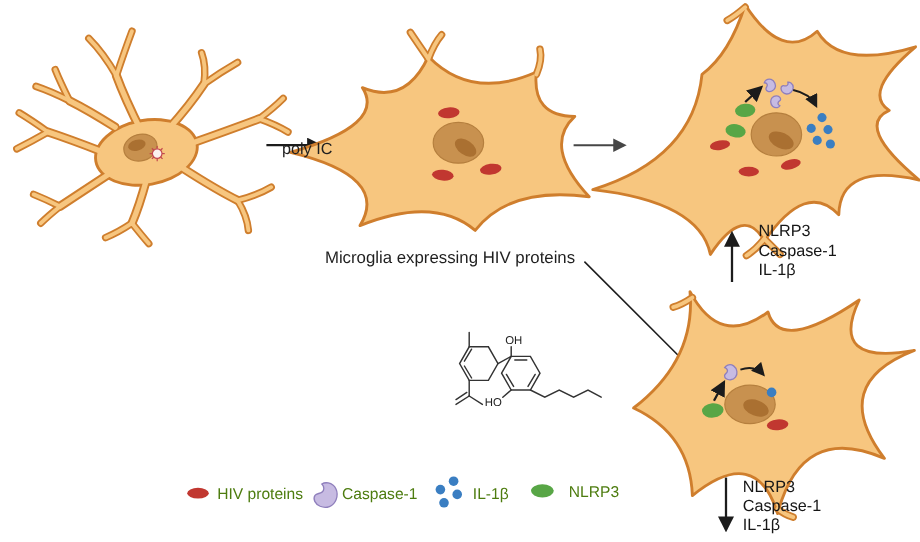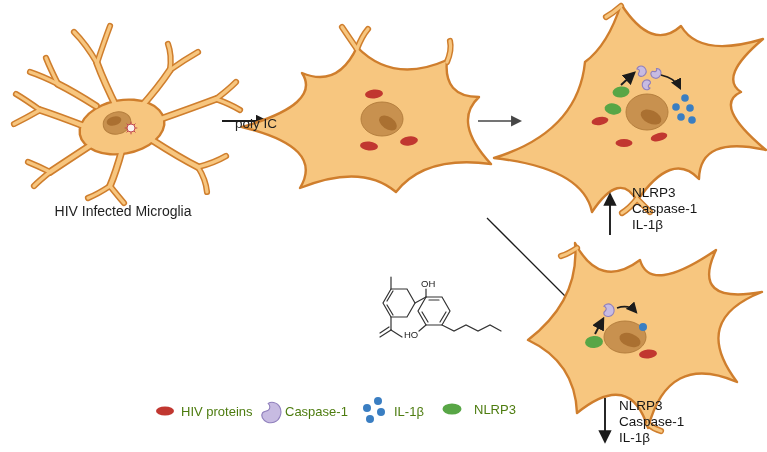--- a/index.html
+++ b/index.html
@@ -219,21 +219,21 @@
     <g>
       <circle class="c-blue" cx="378" cy="401" r="4"></circle>
       <circle class="c-blue" cx="367" cy="408" r="4"></circle>
       <circle class="c-blue" cx="381" cy="412" r="4"></circle>
       <circle class="c-blue" cx="370" cy="419" r="4"></circle>
     </g>
     <ellipse class="c-green" cx="452" cy="409" rx="9.5" ry="5.5"></ellipse>
   </g>
 </svg>
 
-<div class="lbl" style="left:33px;top:203px;width:180px;">HIV Infected Microglia</div>
+<div class="lbl" style="left:255px;top:206px;width:240px;">Microglia expressing HIV proteins</div>
 <div class="lbl small" style="left:228px;top:95px;width:56px;margin-top:21px;">poly IC</div>
 
 <div class="pathway" style="left:632px;top:185px;">
   <div>NLRP3</div>
   <div>Caspase-1</div>
   <div>IL-1β</div>
 </div>
 
 <div class="pathway" style="left:619px;top:398px;">
   <div>NLRP3</div>

